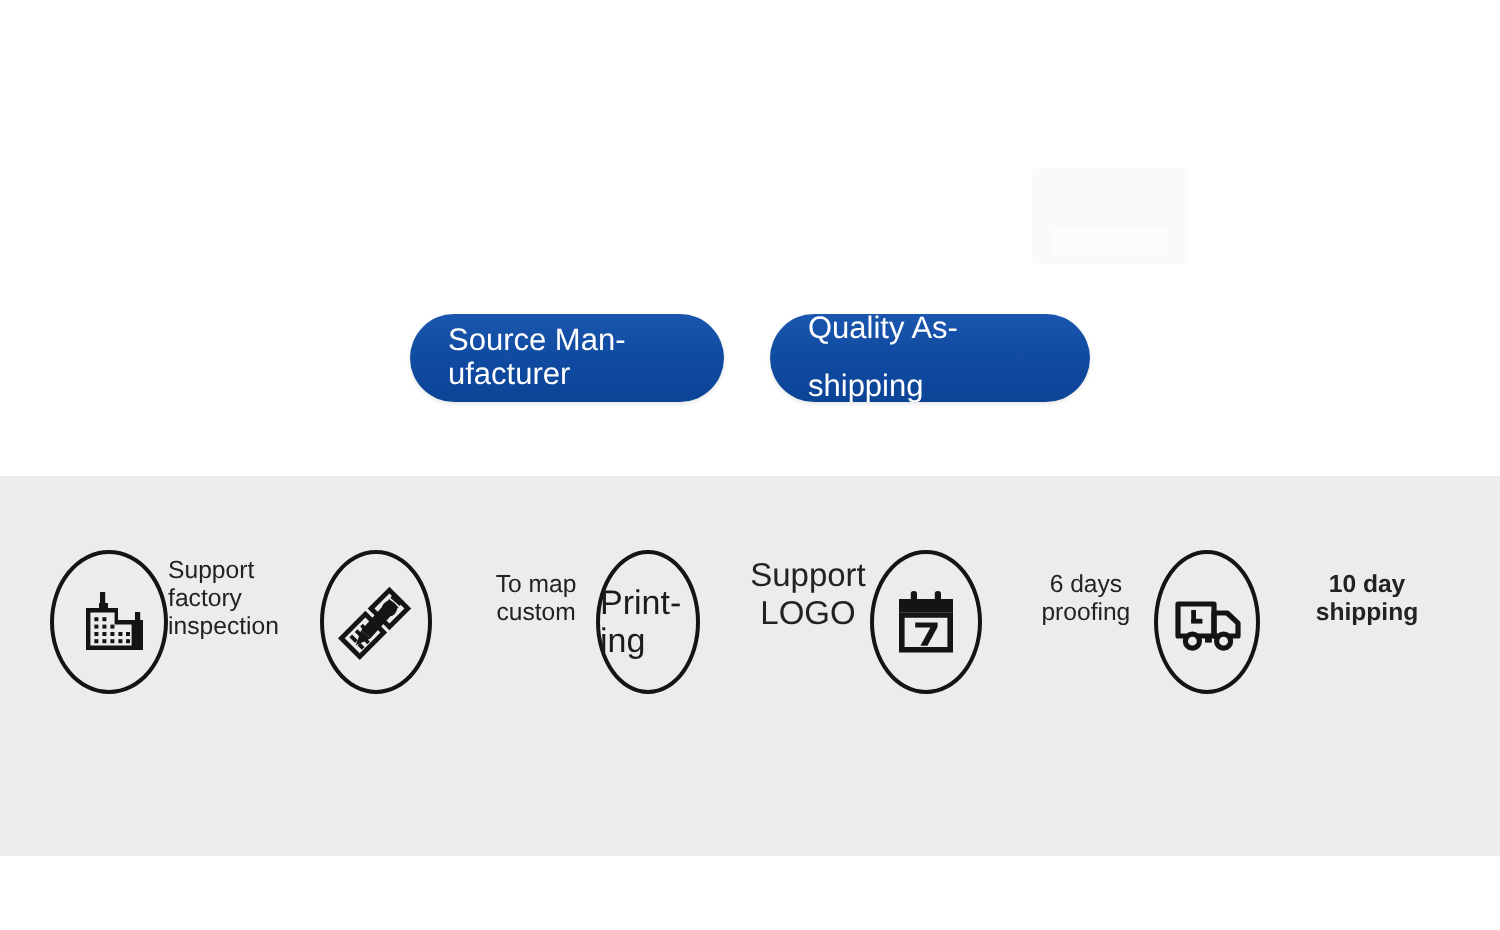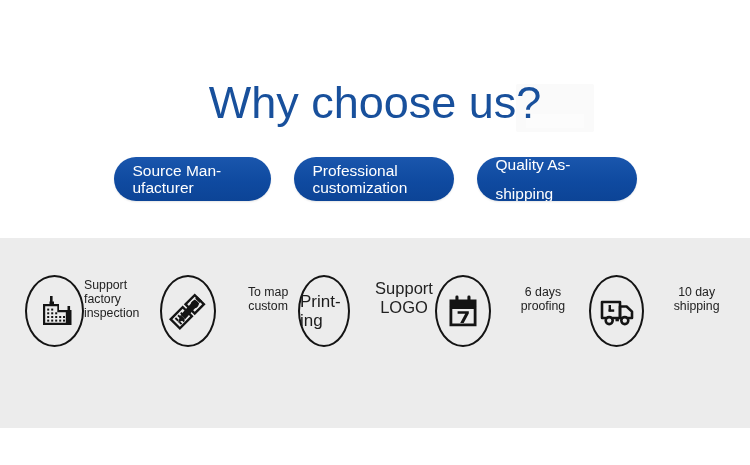--- a/index.html
+++ b/index.html
@@ -131,21 +131,21 @@
     top: 0;
     width: 140px;
     display: flex;
     flex-direction: row;
     align-items: center;
   }
   .feature-0 { left: 25px; }
   .feature-1 { left: 160px; }
   .feature-2 { left: 298px; }
   .feature-3 { left: 435px; }
-  .feature-4 { left: 589px; }
+  .feature-4 { left: 577px; font-weight: bold; }
 
   .circle {
     margin-top: 37px;
     width: 72px;
     height: 72px;
     border: 2.5px solid #141414;
     border-radius: 50%;
     box-sizing: border-box;
     display: flex;
     align-items: center;
@@ -197,33 +197,28 @@
 </style>
 </head>
 <body>
 
 <div class="page">
 
   <div class="hero">
 
     <div class="watermark"></div>
 
-    <div class="hero-title">Why choose us?</div>
 
     <div class="pill-row">
 
       <div class="pill pill-1">
         <span class="pill-line l1">Source Man-</span>
         <span class="pill-line l2">ufacturer</span>
       </div>
 
-      <div class="pill pill-2">
-        <span class="pill-line l1">Professional</span>
-        <span class="pill-line l2">customization</span>
-      </div>
 
       <div class="pill pill-3">
         <span class="pill-line l1">Quality As-</span>
         <span class="pill-line l2">shipping</span>
       </div>
 
     </div>
   </div>
 
   <div class="features">

